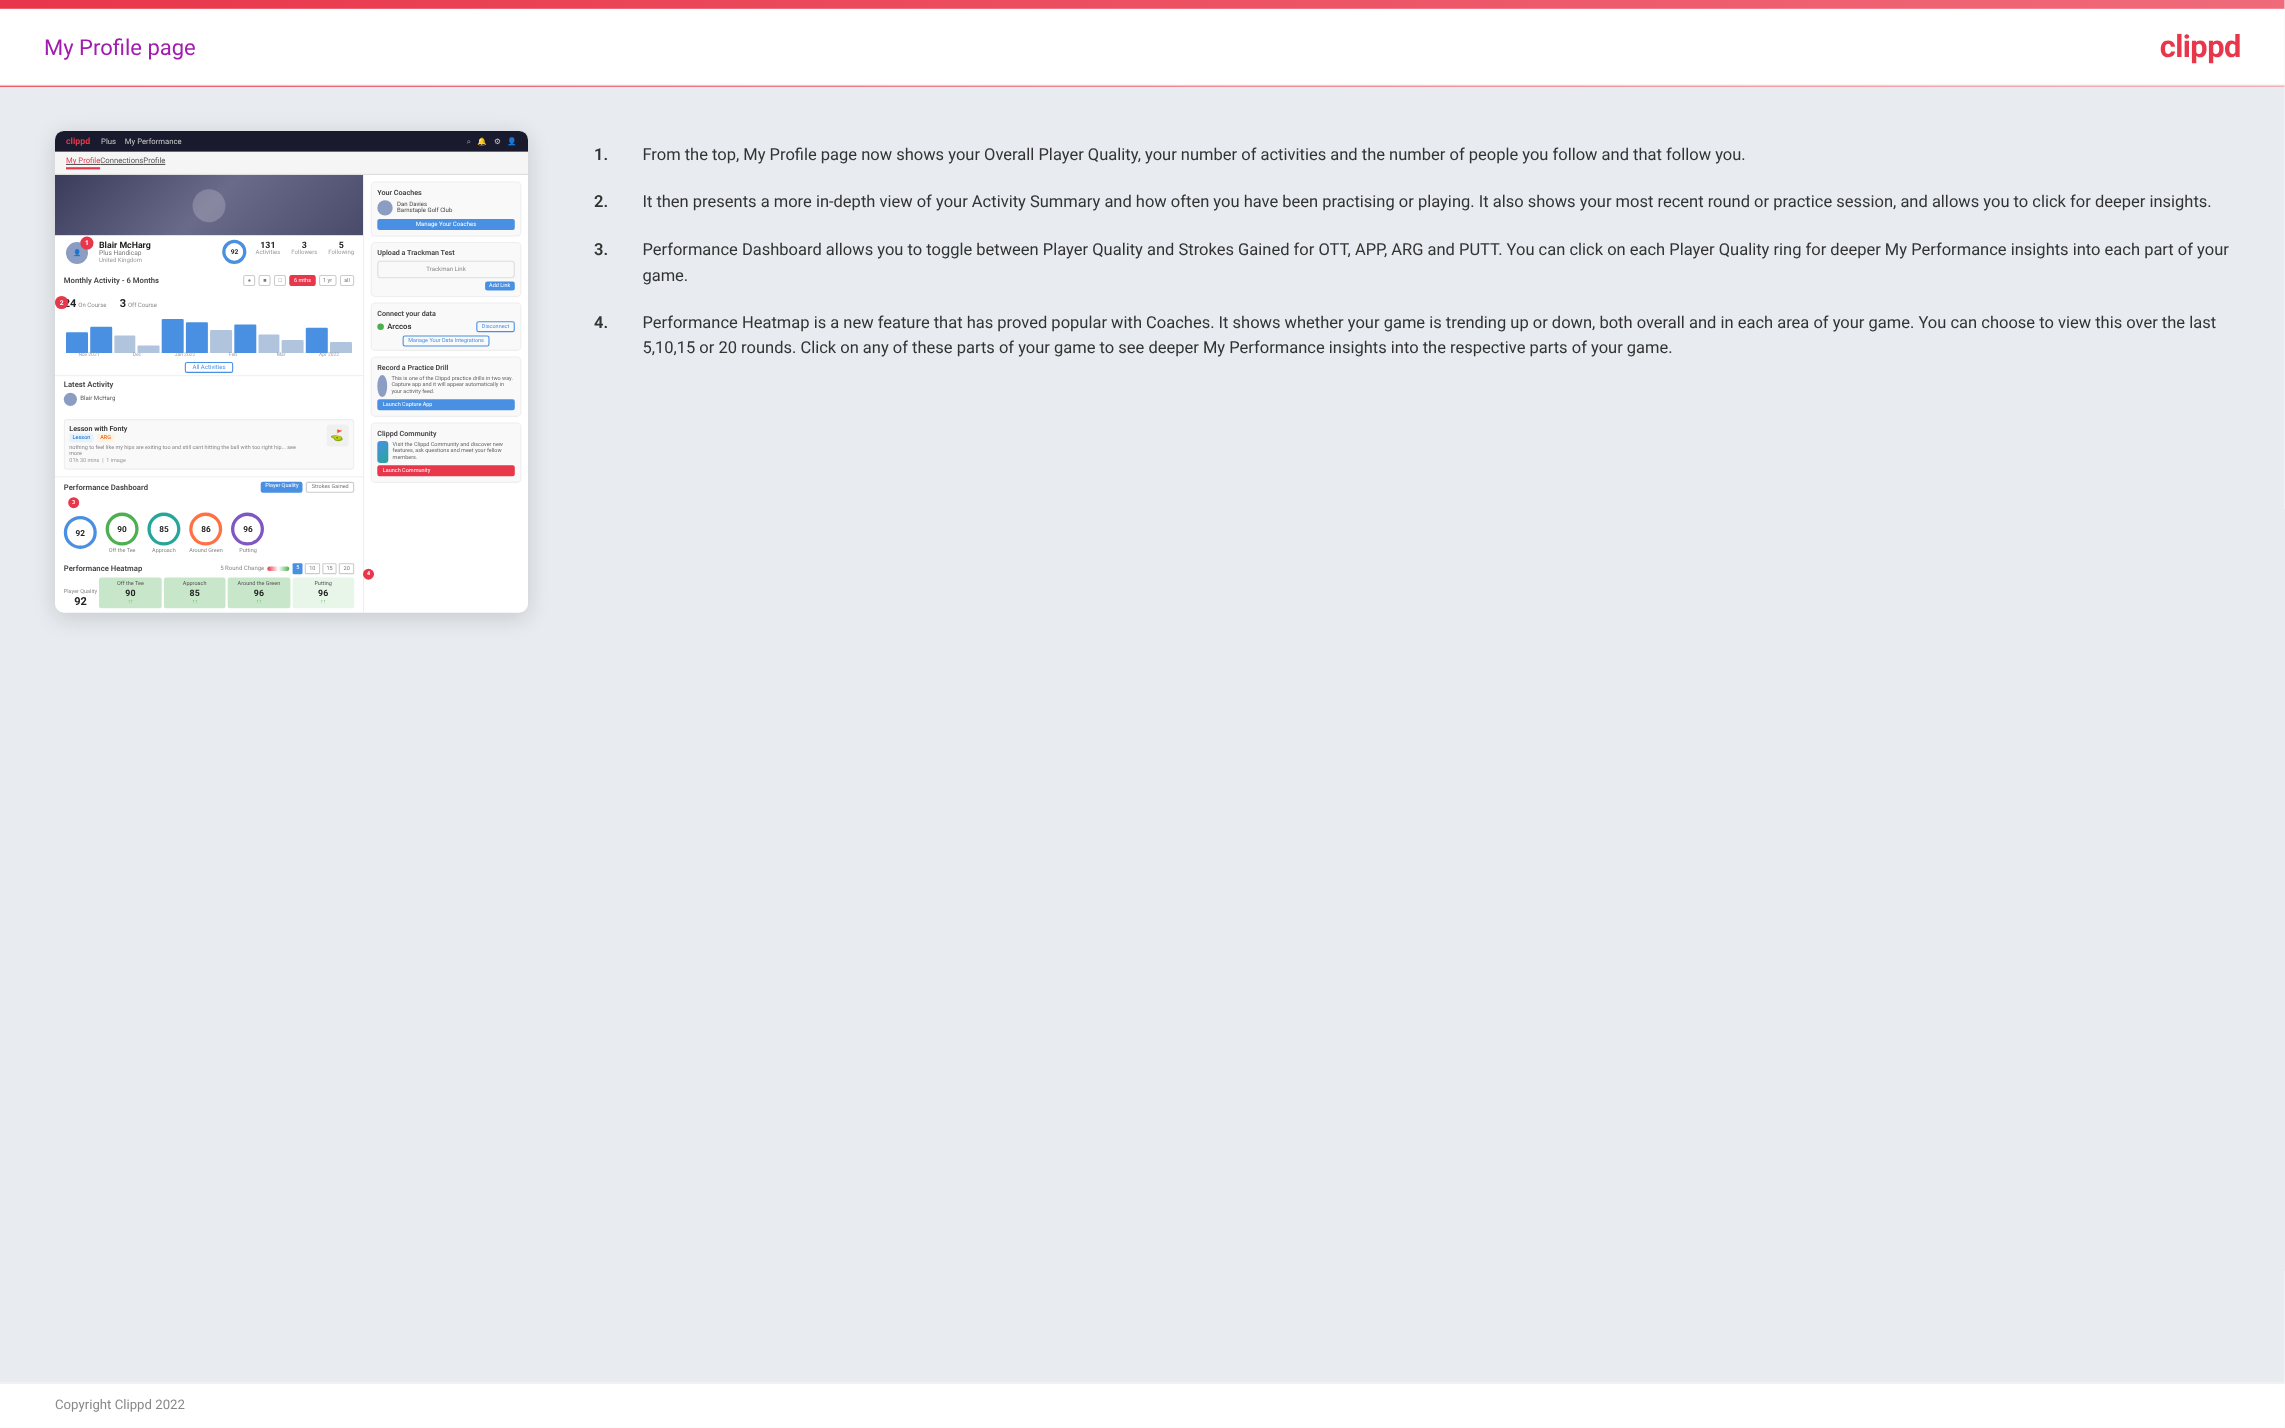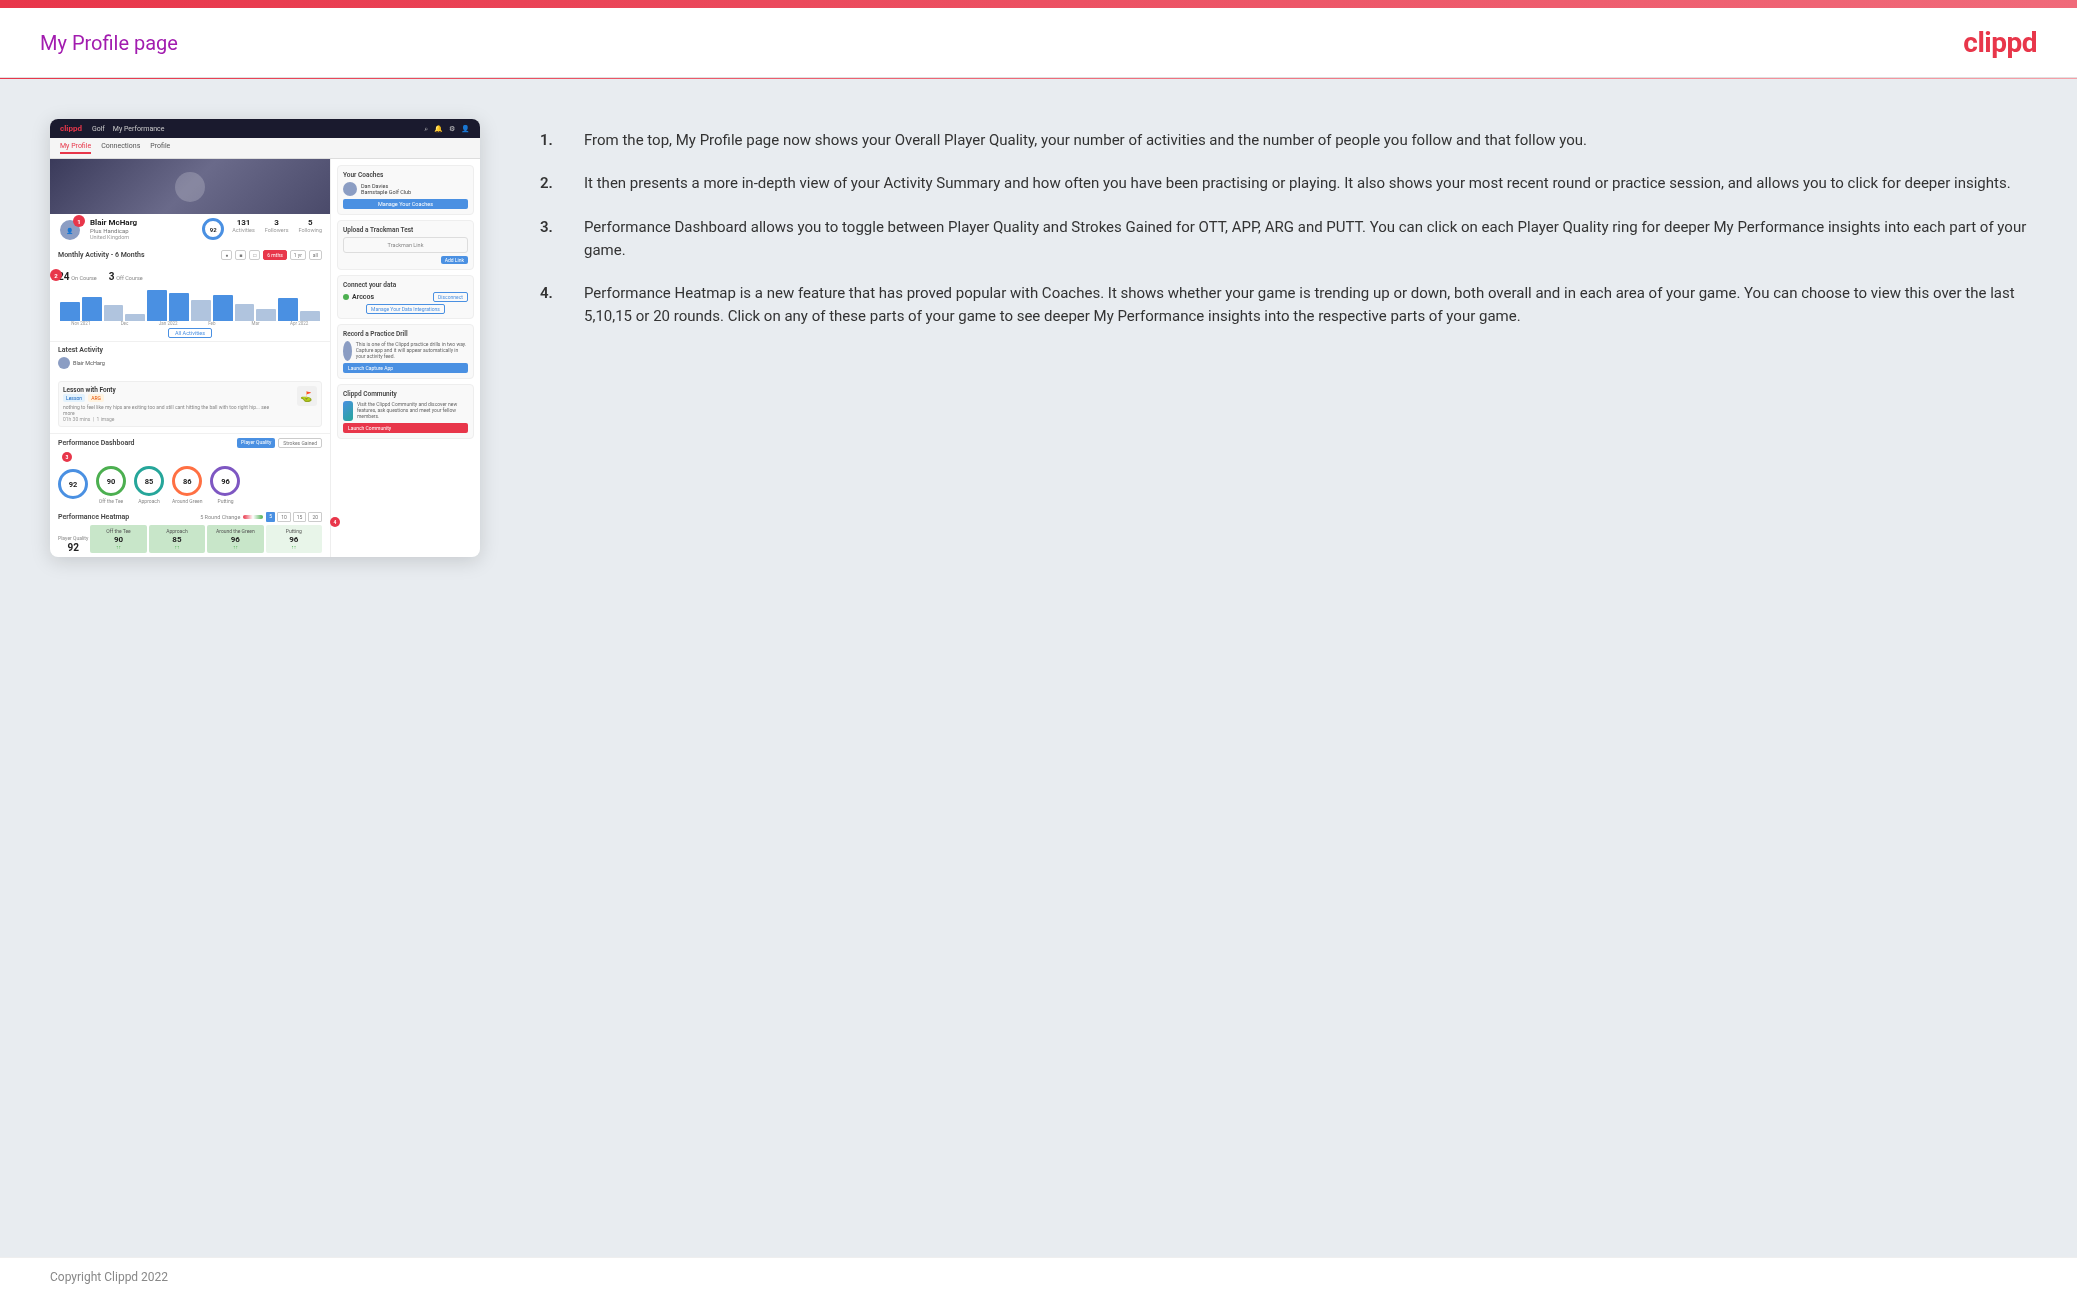--- a/index.html
+++ b/index.html
@@ -95,24 +95,24 @@
     .app-nav-right {
       margin-left: auto;
       display: flex;
       gap: 6px;
       color: #ccc;
     }
     .app-sub-nav {
       background: #f5f5f5;
       padding: 4px 10px;
       display: flex;
-      gap: 10px;
       font-size: 7px;
       color: #555;
       border-bottom: 1px solid #ddd;
+      text-decoration: underline;
     }
     .app-sub-nav .active-tab {
       color: #e8364a;
       border-bottom: 2px solid #e8364a;
       padding-bottom: 2px;
     }
     .app-body {
       display: flex;
       gap: 0;
     }
@@ -558,21 +558,21 @@
 <div class="main-content">
 
   <div class="content-layout">
 
     <div class="left-panel">
       <div class="app-screenshot">
 
         <div class="app-nav">
           <span class="app-nav-logo">clippd</span>
           <div class="app-nav-items">
-            <span>Golf</span>
+            <span>Plus</span>
             <span>My Performance</span>
           </div>
           <div class="app-nav-right">
             <span>⌕</span>
             <span>🔔</span>
             <span>⚙</span>
             <span>👤</span>
           </div>
         </div>
 

